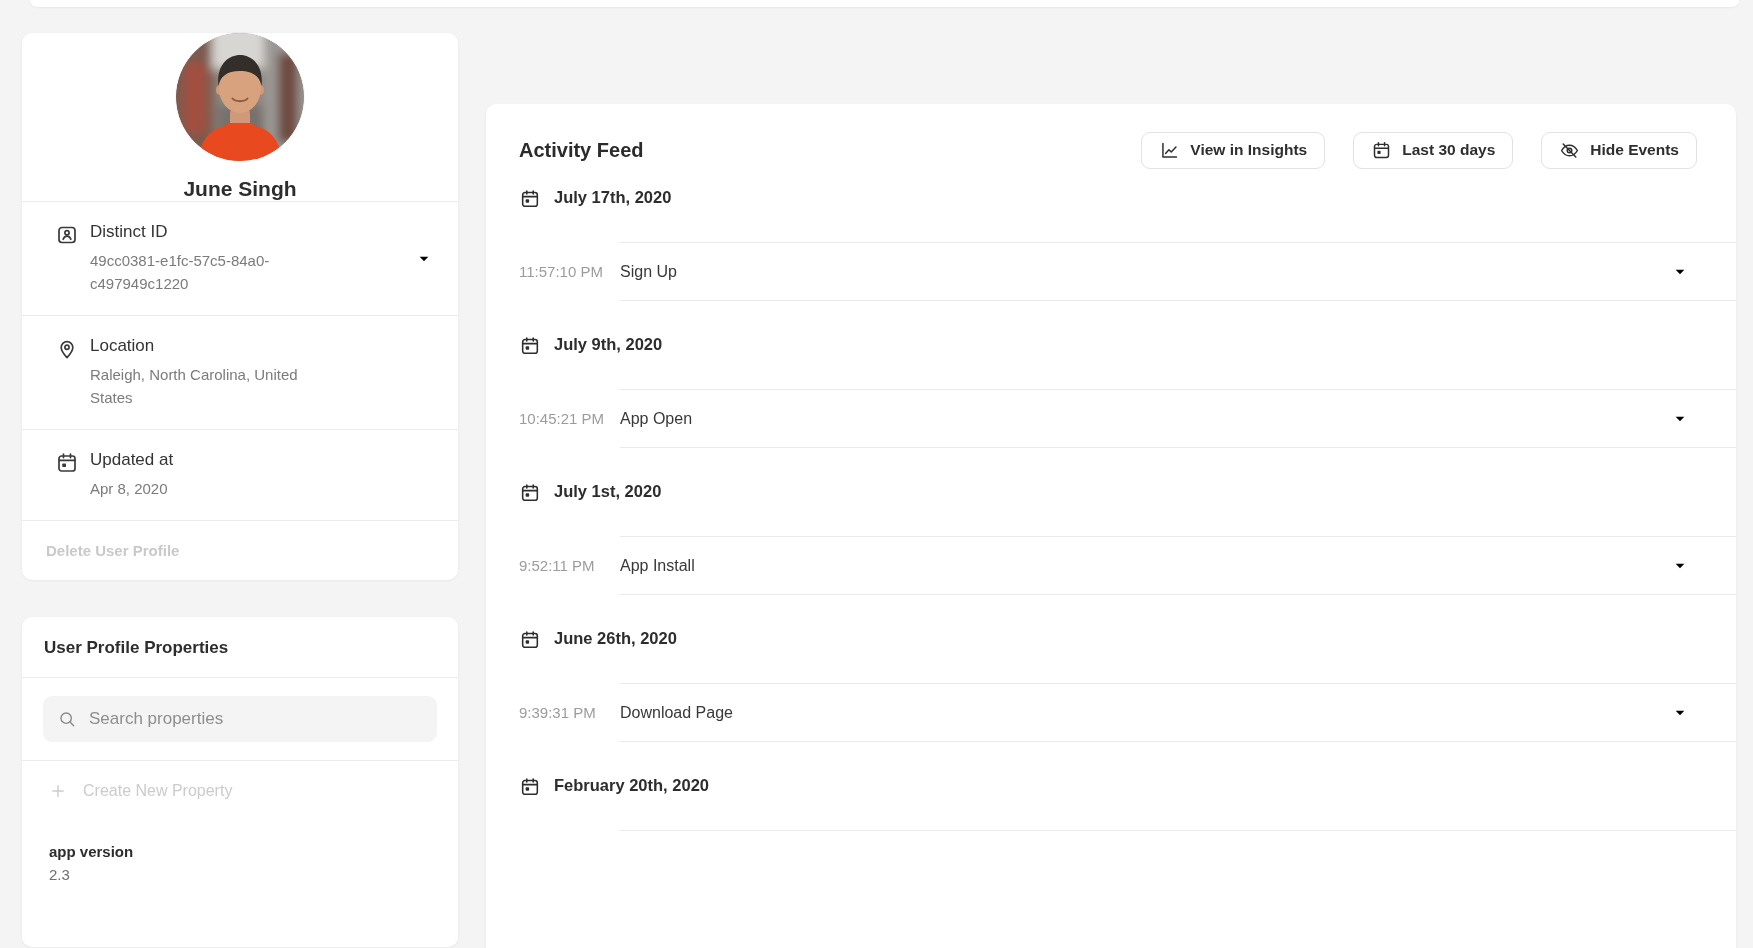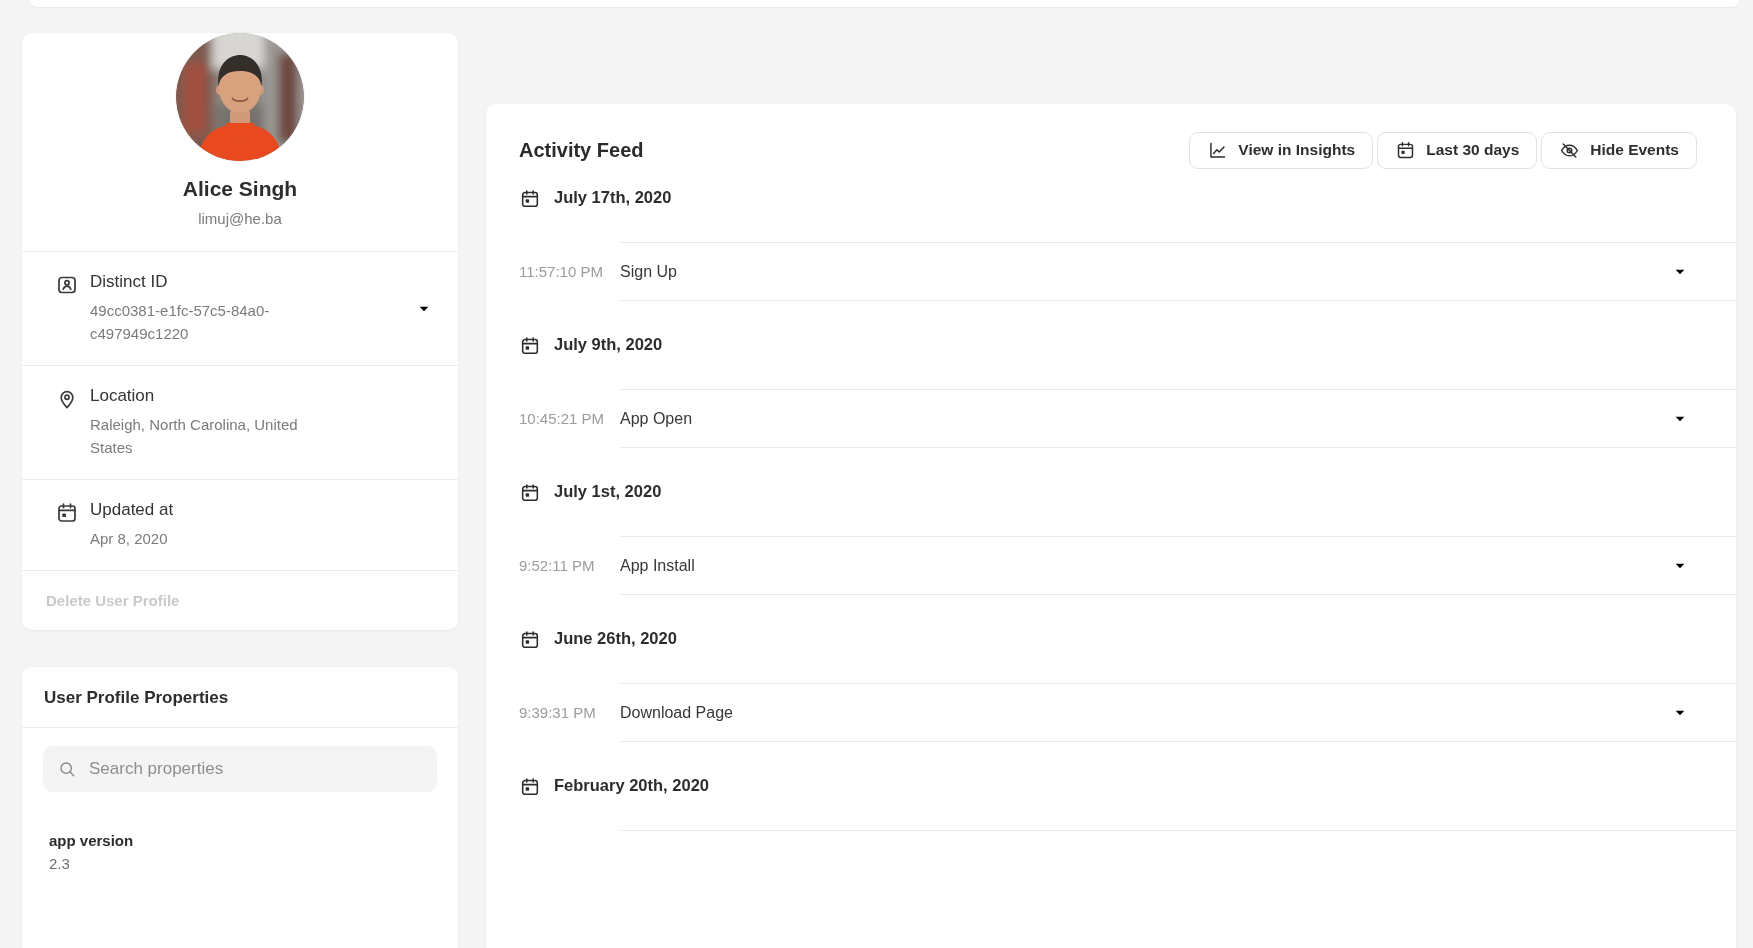--- a/index.html
+++ b/index.html
@@ -53,21 +53,21 @@
   .create-row { border-top:1px solid #ececec; padding:21px 27px; display:flex; align-items:center; gap:16px; color:#cbcbcb; font-size:16px; cursor:pointer; }
   .plus-icon { width:18px; height:18px; color:#cbcbcb; }
   .plus-icon svg { width:100%; height:100%; fill:none; stroke:currentColor; stroke-width:1.8; stroke-linecap:round; }
   .prop-item { padding:22px 27px 23px; }
   .prop-name { font-size:15px; font-weight:bold; color:#2d2d2d; }
   .prop-value { font-size:15px; color:#6f6f6f; margin-top:6px; }
   
   .feed-card { position:absolute; left:486px; top:104px; width:1250px; height:900px; }
   .feed-header { display:flex; align-items:center; justify-content:space-between; padding:26px 39px 0 33px; height:66px; }
   .feed-title { font-size:20px; font-weight:bold; color:#2b2b2b; }
-  .feed-actions { display:flex; gap:4px; }
+  .feed-actions { display:flex; gap:28px; }
   .toolbar-btn {
     height:37px; background:#fff; border:1px solid #e2e2e2; border-radius:9px;
     display:flex; align-items:center; gap:10px; padding:0 17px;
     font-size:15.5px; font-weight:bold; color:#2e2e2e; cursor:pointer;
     font-family:"Liberation Sans", sans-serif;
   }
   .toolbar-btn .gen-icon { width:21px; height:21px; color:#2e2e2e; }
   .feed-groups { padding-left:33px; }
   .date-header { display:flex; gap:13px; height:30px; margin-top:34px; font-size:16.5px; font-weight:bold; color:#2d2d2d; }
   .feed-groups .group:first-child .date-header { margin-top:18px; }
@@ -113,22 +113,21 @@
           <rect x="54" y="72" width="20" height="26" rx="9" fill="#cf997a"></rect>
           <path d="M50 90h28v8c0 6-6 9-14 9s-14-3-14-9z" fill="#e8491f"></path>
           <ellipse cx="43.5" cy="57" rx="3.6" ry="5" fill="#cf997a"></ellipse>
           <ellipse cx="84.5" cy="57" rx="3.6" ry="5" fill="#cf997a"></ellipse>
           <ellipse cx="64" cy="55" rx="21" ry="25" fill="#d9a27f"></ellipse>
           <path d="M42.5 53c-2.5-21 10-31 21.5-31s24 10 21.5 31c-1.5-9-8-15-21.5-15s-20 6-21.5 15z" fill="#332e2a"></path>
           <path d="M56.5 65.5c2.5 3.5 12.5 3.5 15 0" stroke="#8c5b44" stroke-width="2" fill="none" stroke-linecap="round"></path>
         </g>
       </svg>
     </span>
-    <h1 class="profile-name">Alice Singh</h1>
-    <div class="profile-email">limuj@he.ba</div>
+    <h1 class="profile-name">June Singh</h1>
     <div id="profile-fields">
         <div class="field-row">
           <span class="field-icon">
             <svg viewBox="0 0 24 24">
               <rect x="4" y="4.5" width="16" height="15" rx="3"></rect>
               <circle cx="12" cy="9.8" r="2.1"></circle>
               <path d="M8.2 16.3c.6-2.1 2.1-3.2 3.8-3.2s3.2 1.1 3.8 3.2"></path>
             </svg>
           </span>
           <div class="field-text">
@@ -173,20 +172,28 @@
     <div class="divider"></div>
     <div class="search-wrap">
       <span class="search-icon">
         <svg viewBox="0 0 24 24">
             <circle cx="11" cy="11" r="6.2"></circle>
             <path d="M15.7 15.7L20 20"></path>
           </svg>
       </span>
       <input type="text" placeholder="Search properties" style="">
     </div>
+    <div class="create-row">
+      <span class="plus-icon">
+        <svg viewBox="0 0 24 24">
+            <path d="M12 5v14M5 12h14"></path>
+          </svg>
+      </span>
+      <span>Create New Property</span>
+    </div>
     <div id="prop-list">
         <div class="prop-item">
           <div class="prop-name">app version</div>
           <div class="prop-value">2.3</div>
         </div>
       </div>
 
   </section>
 </aside>
 

